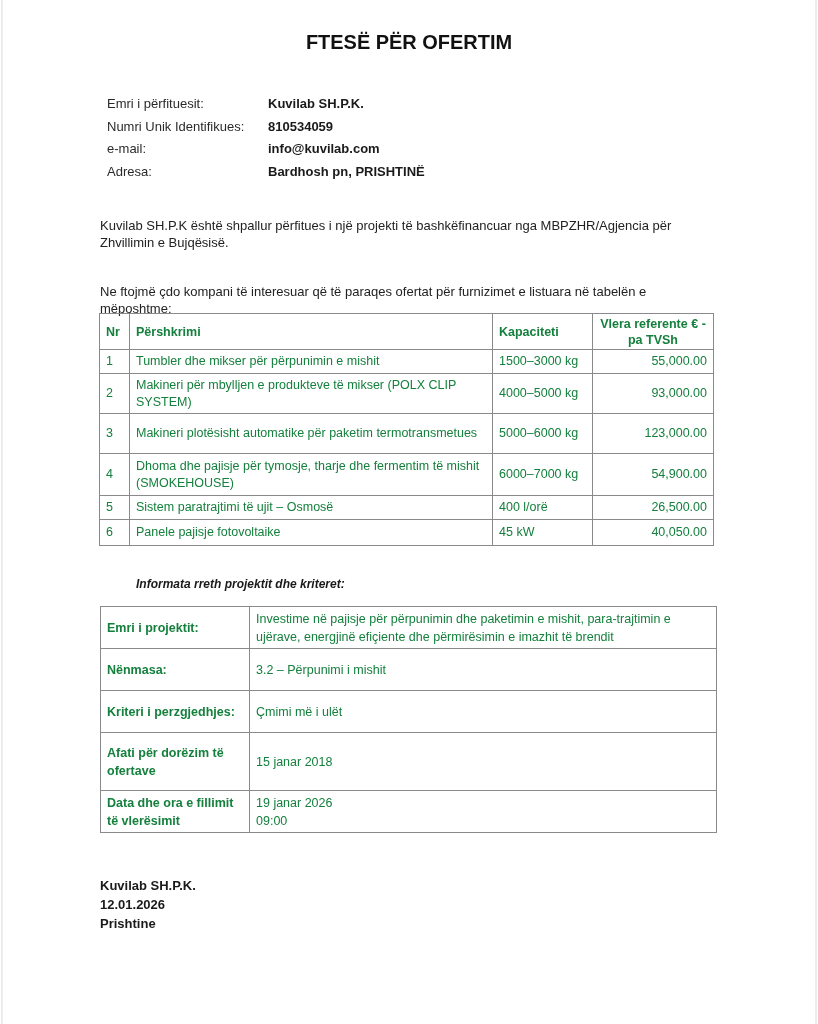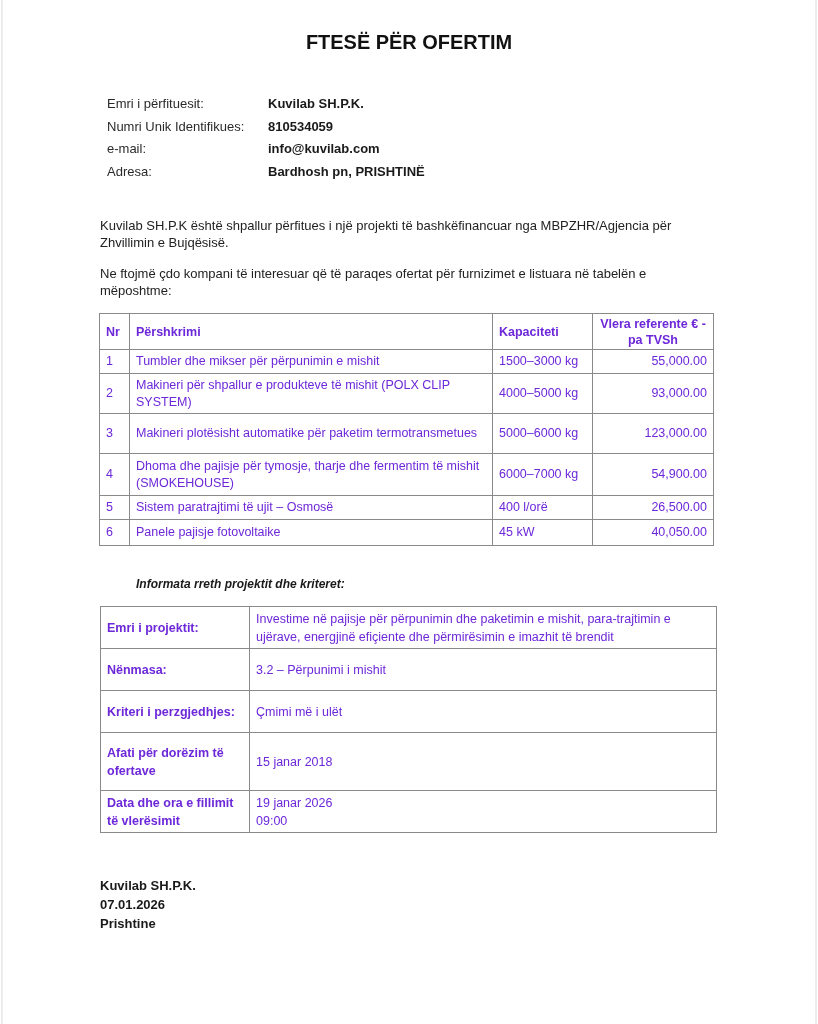--- a/index.html
+++ b/index.html
@@ -12,22 +12,22 @@
   .title {
     position:absolute; top:30px; left:0; width:818px; text-align:center;
     font-size:21px; font-weight:bold; letter-spacing:0px; color:#111; transform:scaleX(0.95);
   }
   .info { position:absolute; left:107px; top:96px; font-size:13px; }
   .info-row { display:flex; height:22.5px; align-items:flex-start; }
   .info-label { width:161px; color:#2a2a2a; }
   .info-value { font-weight:bold; color:#1a1a1a; }
   .para { position:absolute; left:100px; width:620px; font-size:13px; line-height:17px; color:#222; }
   .p1 { top:217px; }
-  .p2 { top:265px; }
-  table { border-collapse:collapse; position:absolute; font-size:12.5px; color:#6d28d9; }
+  .p2 { top:283px; }
+  table { border-collapse:collapse; position:absolute; font-size:12.5px; color:#15803d; }
   td, th { border:1.3px solid #8a8a8a; padding:0 6px; }
   .t1 { left:99px; top:313px; width:615px; }
   .t1 th { font-weight:bold; text-align:left; height:35px; line-height:16px; }
   .t1 td { line-height:17px; }
   .t1 .c-nr { width:17px; }
   .t1 .c-desc { width:350px; }
   .t1 .c-cap { width:87px; }
   .t1 .c-val { text-align:right; }
   .t1 th.c-val { text-align:center; }
   .section-heading {
@@ -78,21 +78,21 @@
     <th class="c-val">Vlera referente € - pa TVSh</th>
   </tr>
   <tr style="height:24px">
     <td>1</td>
     <td>Tumbler dhe mikser për përpunimin e mishit</td>
     <td>1500–3000 kg</td>
     <td class="c-val">55,000.00</td>
   </tr>
   <tr style="height:40px">
     <td>2</td>
-    <td>Makineri për shpallur e produkteve të mishit (POLX CLIP SYSTEM)</td>
+    <td>Makineri për mbylljen e produkteve të mikser (POLX CLIP SYSTEM)</td>
     <td>4000–5000 kg</td>
     <td class="c-val">93,000.00</td>
   </tr>
   <tr style="height:40px">
     <td>3</td>
     <td>Makineri plotësisht automatike për paketim termotransmetues</td>
     <td>5000–6000 kg</td>
     <td class="c-val">123,000.00</td>
   </tr>
   <tr style="height:42px">
@@ -141,15 +141,15 @@
     <td>
       <div>19 janar 2026</div>
       <div>09:00</div>
     </td>
   </tr>
 </tbody>
   </table>
 
 <div class="footer">
   <div>Kuvilab SH.P.K.</div>
-  <div>07.01.2026</div>
+  <div>12.01.2026</div>
   <div>Prishtine</div>
 </div>
 
 </body></html>

